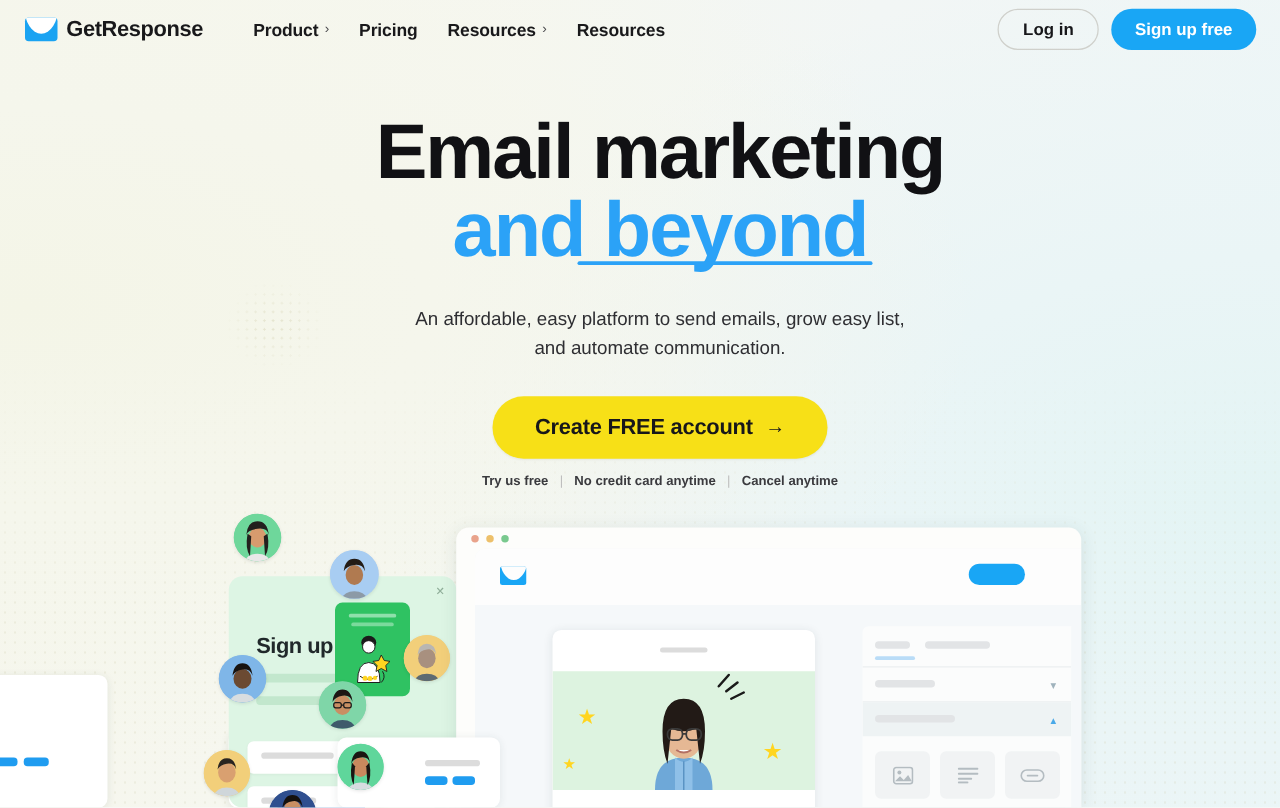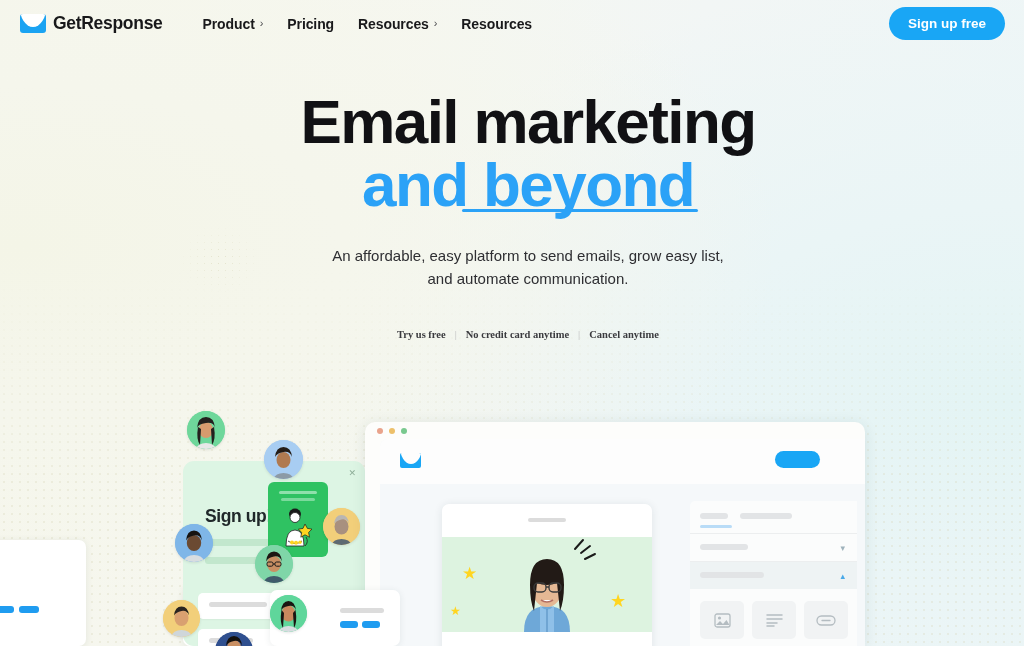--- a/index.html
+++ b/index.html
@@ -97,21 +97,21 @@
   .cta {
     background:#f7e017; color:#17171a; border:none; cursor:pointer;
     font-family:inherit; font-size:17.5px; font-weight:700; letter-spacing:-.2px;
     padding:16px 34px; border-radius:32px; line-height:1;
     display:inline-flex; align-items:center; gap:10px;
     box-shadow:0 1px 2px rgba(0,0,0,.06);
   }
   .cta .arrow { font-size:16px; }
   .microcopy {
     margin-top:12px; font-size:10.5px; color:#3a3a3e; font-weight:600;
-    display:flex; align-items:center; gap:9px;font-family:Liberation Serif, serif;
+    display:flex; align-items:center; gap:9px;
   }
   .microcopy .sep { color:#bdbdbd; font-weight:400; }
 
   
   #illu { position:absolute; left:0; top:400px; width:1024px; height:246px; z-index:10; }
 
   
   .signup-card {
     position:absolute; left:183px; top:61px; width:182px; height:185px;
     background:#ddf5e4; border-radius:11px;
@@ -245,36 +245,41 @@
       <div class="navlink">
         <span>Resources</span>
         <span class="chev">›</span>
       </div>
       <div class="navlink">
         <span>Resources</span>
       </div>
     </div>
 
     <div class="navactions">
+      <button class="btn-login">Log in</button>
       <button class="btn-signup">Sign up free</button>
     </div>
   </nav>
 
   <section id="hero">
     <h1 class="h1">
       <span>Email marketing</span><br>
       <span class="line2">
         <span>and beyond</span>
         <span class="ul"></span>
       </span>
     </h1>
 
     <p class="sub">An affordable, easy platform to send emails, grow easy list, and automate communication.</p>
 
     <div class="cta-wrap">
+      <button class="cta">
+        <span>Create FREE account</span>
+        <span class="arrow">→</span>
+      </button>
       <div class="microcopy">
         <span>Try us free</span>
         <span class="sep">|</span>
         <span>No credit card anytime</span>
         <span class="sep">|</span>
         <span>Cancel anytime</span>
       </div>
     </div>
   </section>
 

